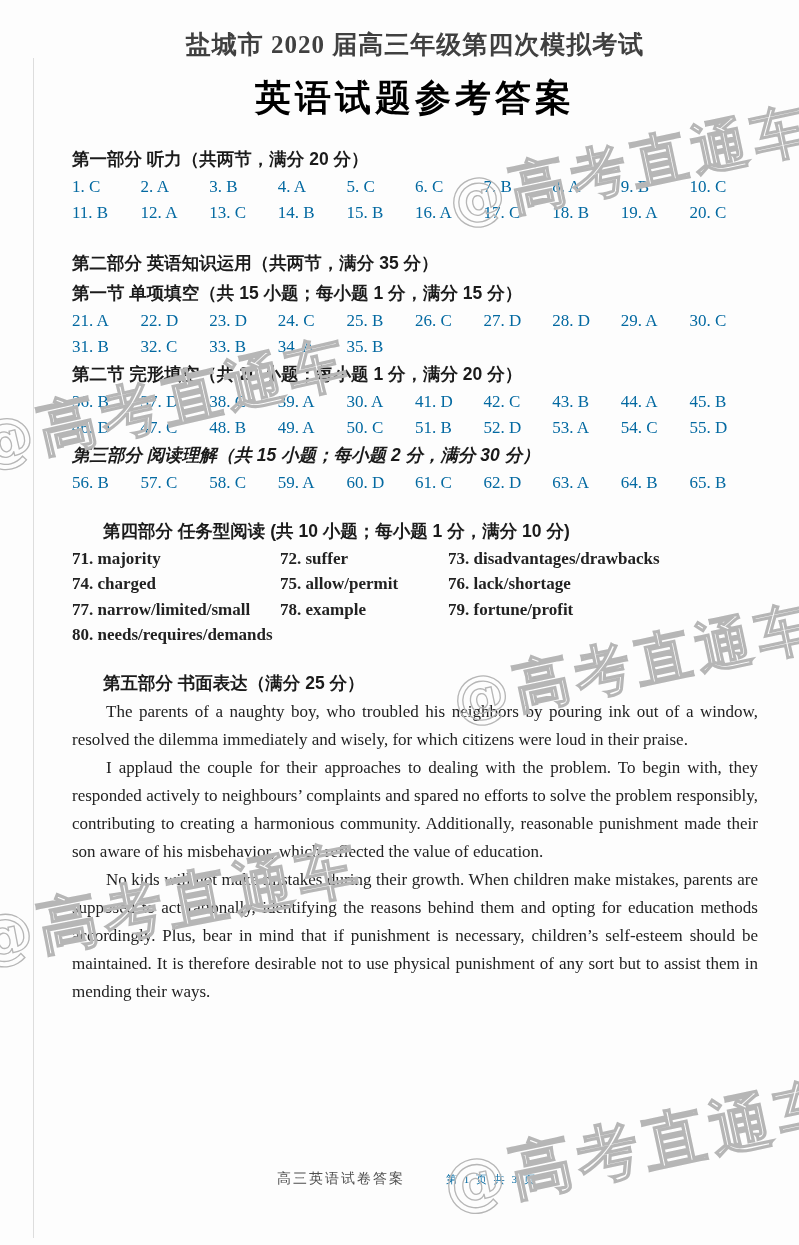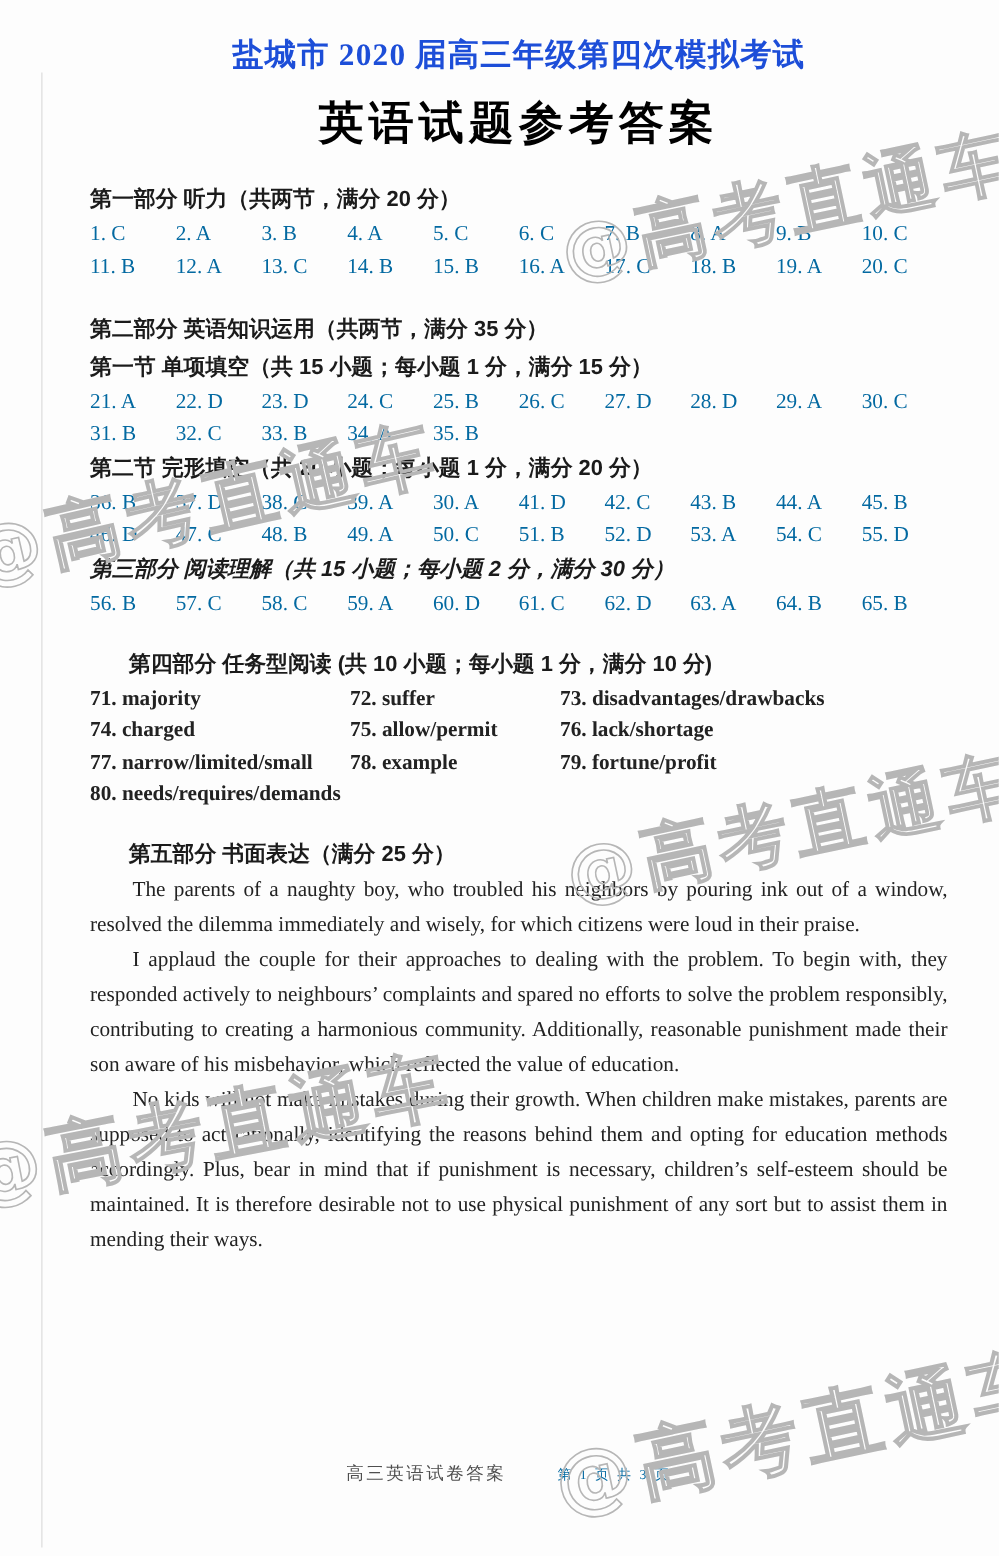--- a/index.html
+++ b/index.html
@@ -13,21 +13,21 @@
   }
   .scan-line{
     position:absolute;left:33px;top:58px;width:1px;height:1180px;
     background:rgba(110,110,110,.22);
   }
   .content{
     position:absolute;left:72px;top:28px;width:686px;
   }
   .title{
     font-size:25px;font-weight:bold;text-align:center;
-    margin:0 0 16px 0;color:#1d4ed8;line-height:34px;letter-spacing:1px;
+    margin:0 0 16px 0;color:#404040;line-height:34px;letter-spacing:1px;
   }
   .subtitle{
     font-size:36px;font-weight:bold;text-align:center;
     margin:0 0 26px 0;color:#000000;line-height:40px;letter-spacing:4px;
   }
   .sec-head{
     font-size:17.5px;font-weight:bold;color:#1b1b1b;
     line-height:30px;margin:0;
     font-family:"Liberation Sans", sans-serif;
   }

